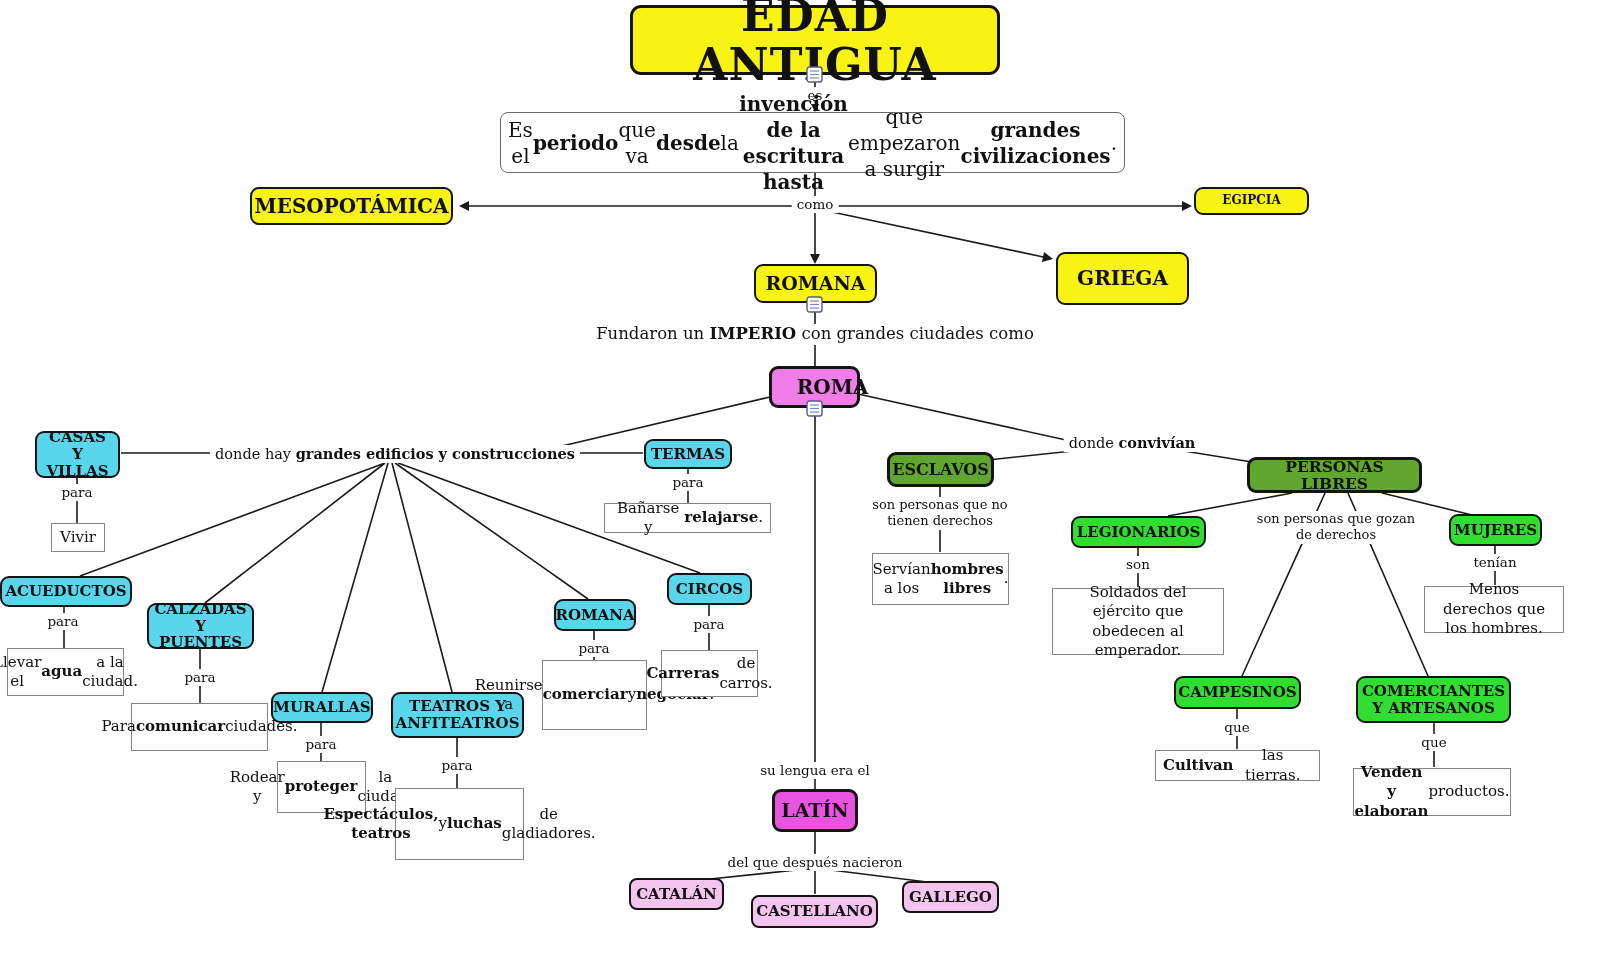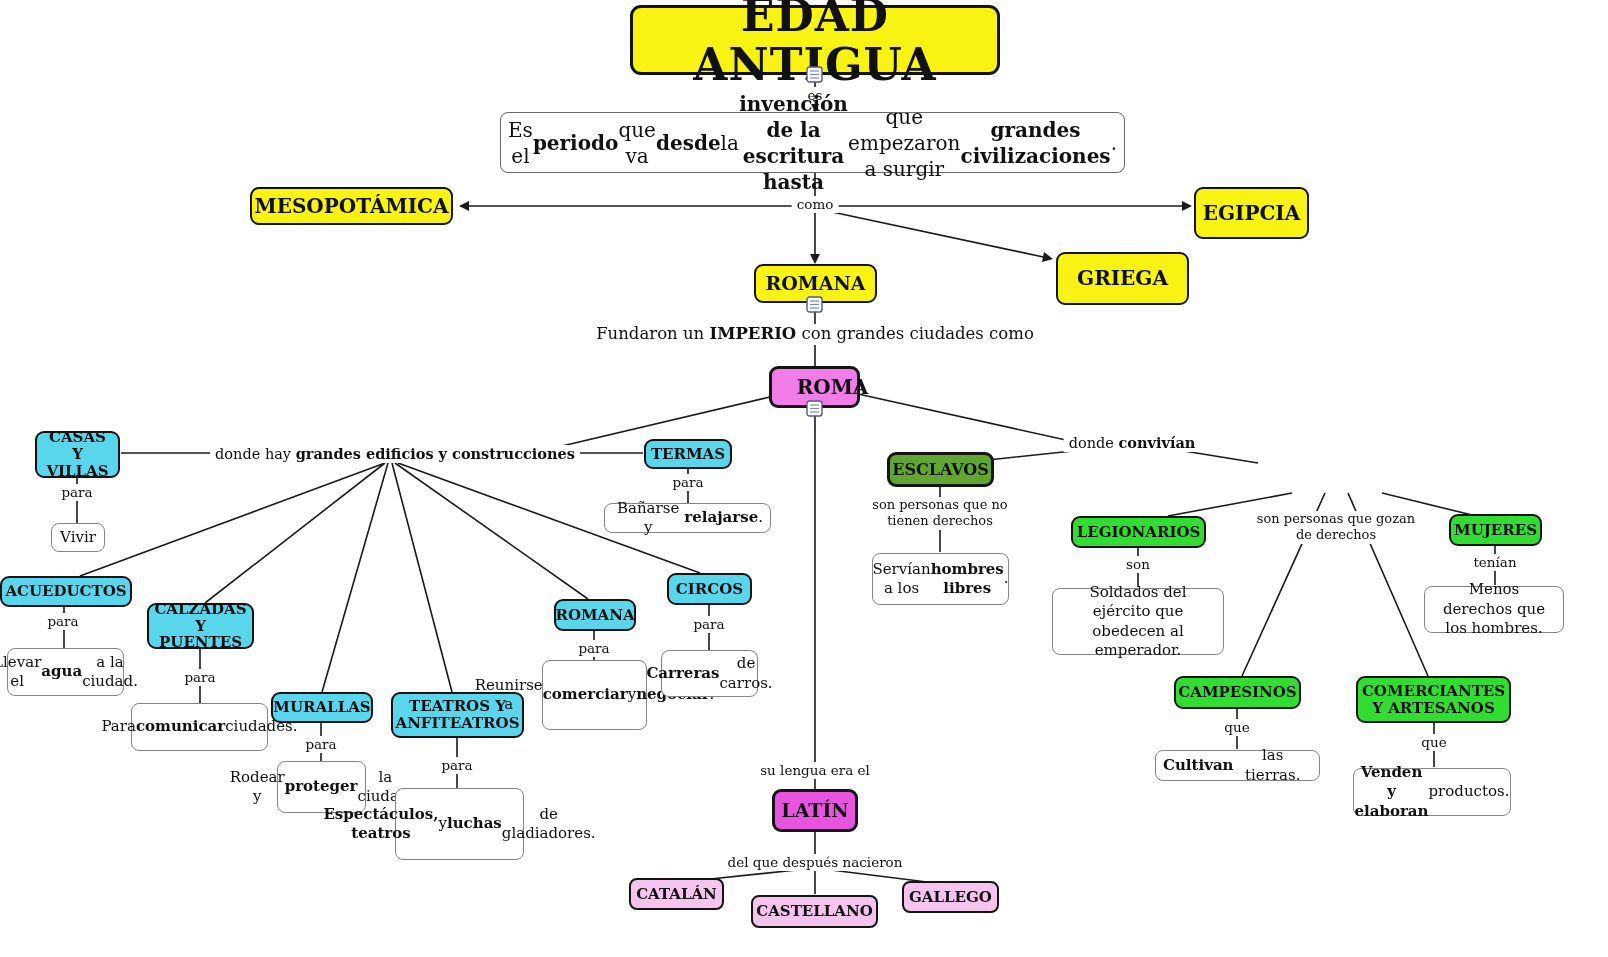--- a/index.html
+++ b/index.html
@@ -9,21 +9,21 @@
   .node{position:absolute;box-sizing:border-box;display:flex;align-items:center;justify-content:center;
         text-align:center;font-weight:bold;border:2.5px solid #141414;border-radius:9px;line-height:1.12;padding:2px 5px;}
   .yellow{background:var(--yellow);}
   .cyan{background:var(--cyan);}
   .pink{background:var(--pink);border-width:3px;padding-left:41px;}
   .magenta{background:var(--magenta);border-width:3.5px;}
   .lpink{background:var(--light_pink);border-width:2px;border-radius:8px;}
   .dgreen{background:var(--dark_green);border-width:3px;}
   .bgreen{background:var(--bright_green);border-width:2.5px;}
   .desc{position:absolute;box-sizing:border-box;display:flex;align-items:center;justify-content:center;
-        text-align:center;background:#fff;border:1.6px solid #868686;border-radius:8px;
+        text-align:center;background:#fff;border:1.6px solid #868686;border-radius:0;
         font-size:15px;line-height:1.3;padding:3px 7px;}
   .def{border-color:#6a6a6a;border-radius:8px;}
   .lbl{position:absolute;transform:translateX(-50%);font-size:13.5px;background:#fff;padding:0 5px;
        white-space:nowrap;text-align:center;line-height:1.25;}
   .lbl.wrap{white-space:normal;}
   .ricon{position:absolute;width:17px;height:17px;}
   .title{font-size:44px;letter-spacing:1px;border-width:3px;border-radius:11px;}
 </style>
 </head>
 <body>
@@ -63,21 +63,21 @@
       <span> la </span>
       <span style="font-weight: bold;">invención de la escritura hasta</span>
       <span> que empezaron a surgir </span>
       <span style="font-weight: bold;">grandes civilizaciones</span>
       <span>.</span>
     </div>
 
   <div class="lbl" style="left:815px;top:196px">como</div>
 
   <div class="node yellow" style="left:250px;top:187px;width:203px;height:38px;font-size:20px">MESOPOTÁMICA</div>
-  <div class="node yellow" style="left:1194px;top:187px;width:115px;height:52px;font-size:20px">EGIPCIA</div>
+  <div class="node yellow" style="left:1194px;top:187px;width:115px;height:28px;font-size:12px">EGIPCIA</div>
   <div class="node yellow" style="left:1056px;top:252px;width:133px;height:53px;font-size:20px">GRIEGA</div>
   <div class="node yellow" style="left:754px;top:264px;width:123px;height:39px;font-size:19px">ROMANA</div>
   <svg class="ricon" style="left:806px;top:296px" viewBox="0 0 17 17">
     <rect x="1" y="1" width="15" height="15" rx="2.5" fill="#fff" stroke="#555a8a" stroke-width="1.4"></rect>
     <line x1="4" y1="5" x2="13" y2="5" stroke="#7b86c8" stroke-width="1.2"></line>
     <line x1="4" y1="8.5" x2="13" y2="8.5" stroke="#7b86c8" stroke-width="1.2"></line>
     <line x1="4" y1="12" x2="13" y2="12" stroke="#7b86c8" stroke-width="1.2"></line>
   </svg>
 
   <div class="lbl" style="left:815px;top:324px;font-size:16.5px"><span>Fundaron un </span><span style="font-weight: bold;">IMPERIO</span><span> con grandes ciudades como</span></div>
@@ -159,20 +159,21 @@
   <div class="lbl" style="left:1132px;top:434px;font-size:14.5px"><span>donde </span><span style="font-weight: bold;">convivían</span></div>
 
   <div class="node dgreen" style="left:887px;top:452px;width:107px;height:35px;font-size:16px">ESCLAVOS</div>
   <div class="lbl wrap" style="left:940px;top:497px;width:140px;font-size:13px">son personas que no tienen derechos</div>
   <div class="desc" style="left:872px;top:553px;width:137px;height:52px">
       <span>Servían a los </span>
       <span style="font-weight: bold;">hombres libres</span>
       <span>.</span>
     </div>
 
+  <div class="node dgreen" style="left:1247px;top:457px;width:175px;height:36px;font-size:15.5px">PERSONAS LIBRES</div>
   <div class="lbl wrap" style="left:1336px;top:511px;width:170px;font-size:13px">son personas que gozan de derechos</div>
 
   <div class="node bgreen" style="left:1071px;top:516px;width:135px;height:32px;font-size:15px">LEGIONARIOS</div>
   <div class="lbl" style="left:1138px;top:556px">son</div>
   <div class="desc" style="left:1052px;top:588px;width:172px;height:67px">
       <span>Soldados del ejército que obedecen al emperador.</span>
     </div>
 
   <div class="node bgreen" style="left:1449px;top:514px;width:93px;height:32px;font-size:15px">MUJERES</div>
   <div class="lbl" style="left:1495px;top:554px">tenían</div>

